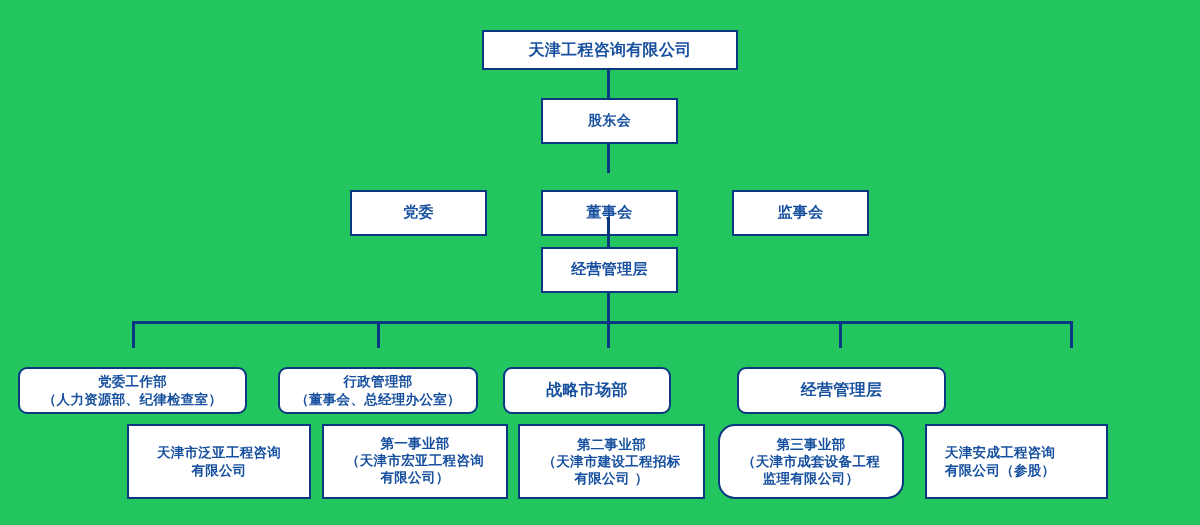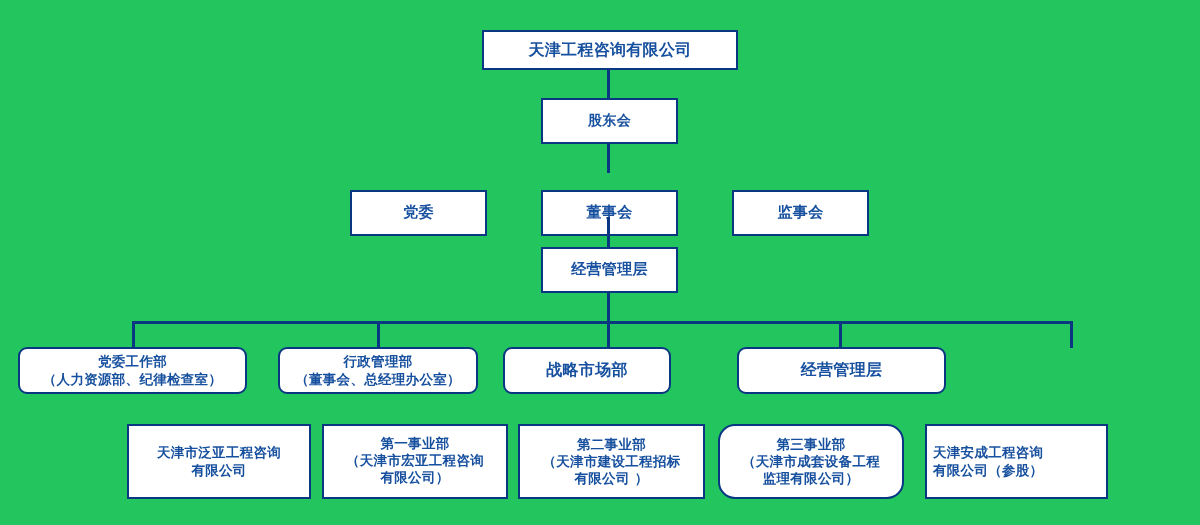--- a/index.html
+++ b/index.html
@@ -27,32 +27,33 @@
     justify-content: center;
     text-align: center;
     color: #17509e;
     font-weight: bold;
     line-height: 1.28;
     white-space: pre-line;
     letter-spacing: 0.3px;
   }
   .node.rounded {
     border-radius: 9px;
+    margin-top: 20px;
   }
   .node.lvl1 { font-size: 16px; }
   .node.lvl2 { font-size: 14px; }
   .node.lvl3 { font-size: 15px; margin-top: 18px; }
   .node.lvl4 { font-size: 15px; }
   .node.dept-wide { font-size: 16px; }
   .node.dept-two { font-size: 13.5px; }
   .node.sub { font-size: 13.5px; }
   .node.sub-left {
     justify-content: flex-start;
     text-align: right;
-    padding-left: 6px;
+    padding-left: 18px;
   }
   .conn {
     position: absolute;
     background: #0a3782;
   }
   .conn.v { width: 3px; }
   .conn.h { height: 3px; }
 </style>
 </head>
 <body>

